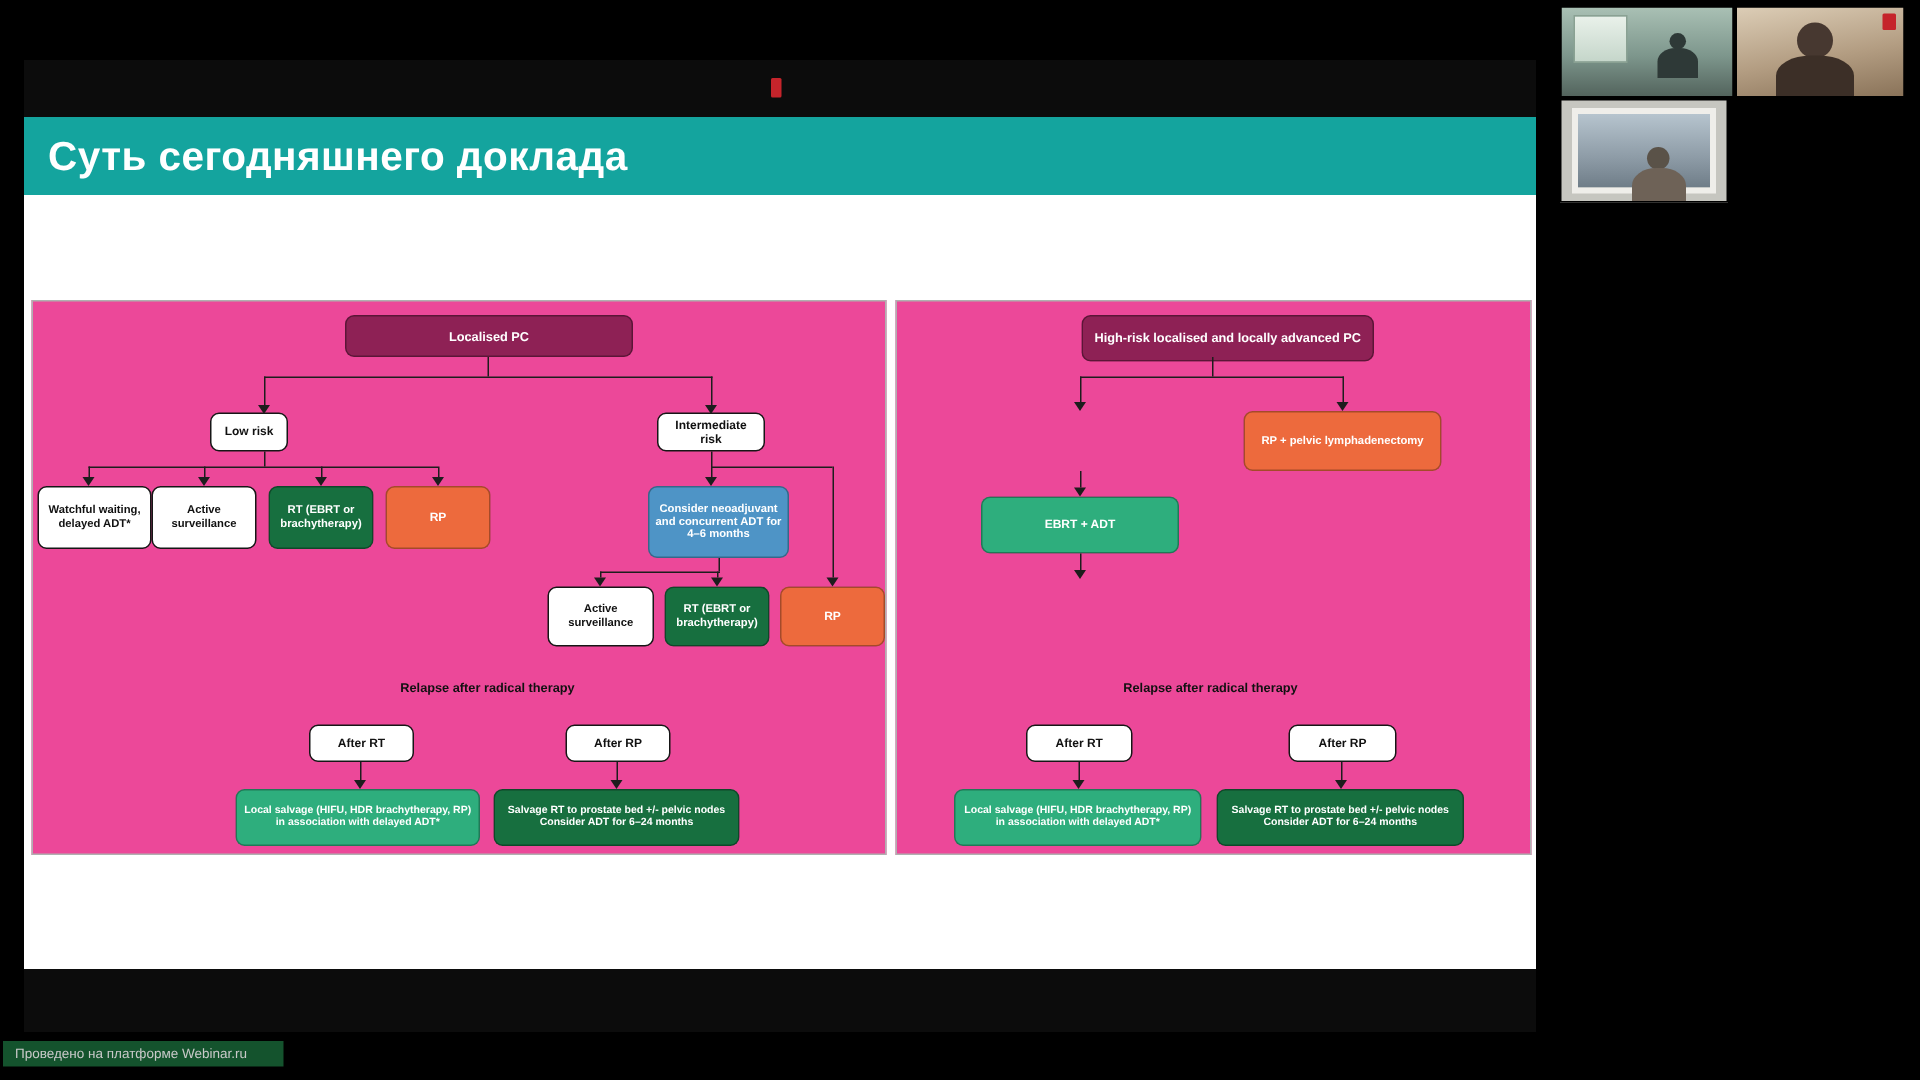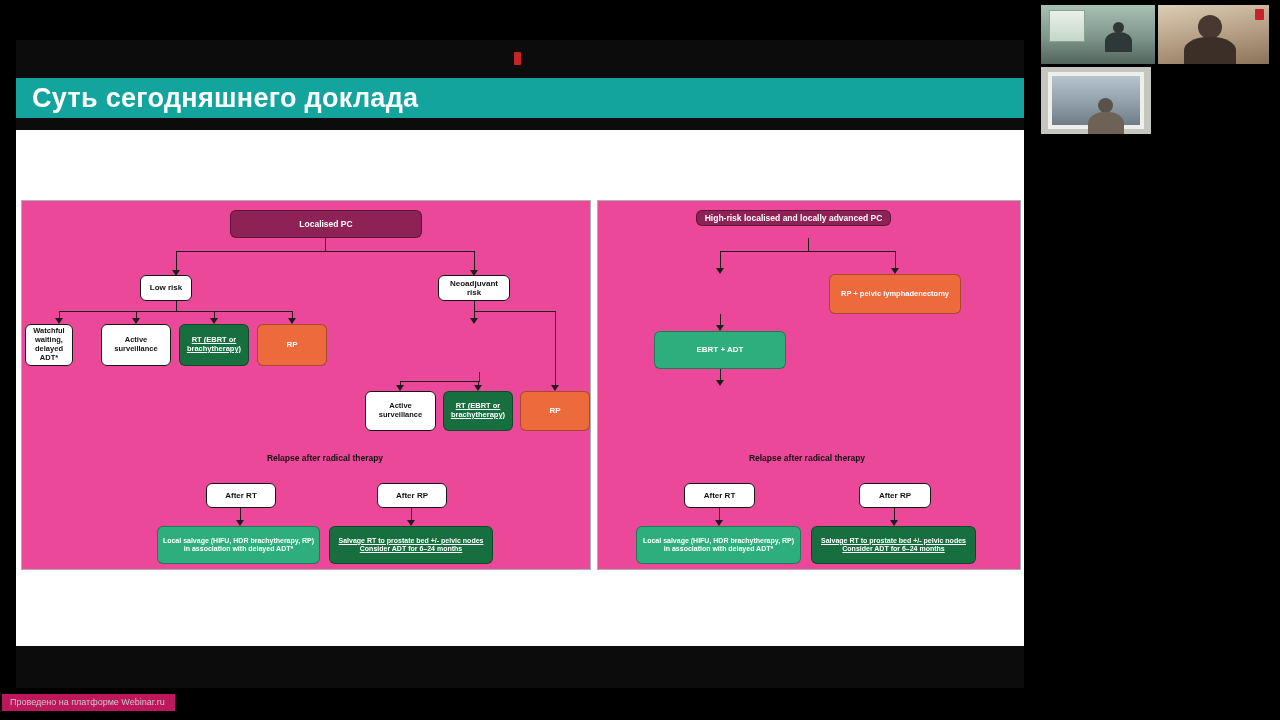--- a/index.html
+++ b/index.html
@@ -3,34 +3,34 @@
 <meta charset="utf-8">
 <style>
   * { margin:0; padding:0; box-sizing:border-box; }
   html,body { background:#000; }
   body { font-family:"Liberation Sans", sans-serif; }
   .app { position:relative; width:1280px; height:720px; background:#000; overflow:hidden; }
 
   
   .slide { position:absolute; left:16px; top:40px; width:1008px; height:648px; background:#0c0c0c; }
   .slide-logo { position:absolute; left:498px; top:12px; width:7px; height:13px; background:#c5242b; border-radius:1px; }
-  .title-bar { position:absolute; left:0; top:38px; width:1008px; height:40px; background:var(--teal,#14a49e); display:flex; align-items:center; padding-left:16px; }
+  .title-bar { position:absolute; left:0; top:38px; width:1008px; height:52px; background:var(--teal,#14a49e); display:flex; align-items:center; padding-left:16px; }
   .title-bar h1 { color:#fff; font-size:27px; font-weight:bold; letter-spacing:.3px; }
   .content { position:absolute; left:0; top:90px; width:1008px; height:516px; background:#fff; }
 
   .panel { position:absolute; background:#ec4899; border:1px solid #b0b0b0; }
   .panel.left  { left:5px;   top:70px; width:570px; height:370px; }
   .panel.right { left:581px; top:70px; width:424px; height:370px; }
 
   .box { position:absolute; display:flex; align-items:center; justify-content:center;
          text-align:center; font-weight:bold; border-radius:6px; padding:2px 3px; line-height:1.18; }
   .box.white  { background:#fff; border:1.5px solid #161616; color:#111; }
   .box.maroon { background:var(--maroon,#8e2155); color:#fff; border:1px solid rgba(0,0,0,.35); }
   .box.blue   { background:var(--blue,#4e94c6);   color:#fff; border:1px solid rgba(0,0,0,.3); }
-  .box.dgreen { background:var(--dark_green,#176f3f); color:#fff; border:1px solid rgba(0,0,0,.35);text-decoration:underline; }
+  .box.dgreen { background:var(--dark_green,#176f3f); color:#fff; border:1px solid rgba(0,0,0,.35); }
   .box.green  { background:var(--green,#2eae7d);  color:#fff; border:1px solid rgba(0,0,0,.3); }
   .box.orange { background:var(--orange,#ed6a3d); color:#fff; border:1px solid rgba(0,0,0,.3); }
 
   .flow-title { position:absolute; font-weight:bold; font-size:8.5px; color:#111; text-align:center; }
   .ln  { position:absolute; background:#1d1d1d; }
   .arr { position:absolute; width:0; height:0; border-left:4px solid transparent; border-right:4px solid transparent; border-top:6px solid #1d1d1d; }
 
   
   .video { position:absolute; overflow:hidden; border:1px solid #000; }
   .video.v1 { left:1040px; top:4px;  width:116px; height:61px; background:linear-gradient(180deg,#a9c0b4 0%,#7d968c 55%,#53645d 100%); }
@@ -41,43 +41,44 @@
   .sil-body { position:absolute; border-radius:45% 45% 0 0; }
   .v1 .sil-head { left:72px; top:17px; width:11px; height:11px; background:#2e3937; }
   .v1 .sil-body { left:64px; top:27px; width:27px; height:20px; background:#2e3937; }
   .v2 .sil-head { left:40px; top:10px; width:24px; height:24px; background:#473830; }
   .v2 .sil-body { left:26px; top:32px; width:52px; height:30px; background:#3c2f27; }
   .v2 .logo-mark { position:absolute; right:5px; top:4px; width:9px; height:11px; background:#c5242b; border-radius:1px; }
   .v3 .frame { position:absolute; left:7px; top:5px; right:7px; bottom:5px; border:4px solid #efeeea; background:linear-gradient(180deg,#b6c4ce 0%,#8d9ba6 60%,#6f7d88 100%); }
   .v3 .sil-head { left:46px; top:22px; width:15px; height:15px; background:#5a5248; }
   .v3 .sil-body { left:36px; top:36px; width:36px; height:26px; background:#6e6257; }
 
-  .platform-chip { position:absolute; left:2px; top:694px; background:#be185d; color:#c9c9c9;
-                   font-size:9px; padding:3px 10px 4px 8px; }
+  .platform-chip { position:absolute; left:2px; top:694px; background:#14532d; color:#c9c9c9;
+                   font-size:9px; padding:3px 24px 4px 8px; }
 </style>
 </head>
 <body>
 
 <div class="app">
 
   <div class="slide">
     <div class="slide-logo"></div>
     <div class="title-bar">
       <h1>Суть сегодняшнего доклада</h1>
     </div>
     <div class="content">
 
       <div class="panel left">
         <div class="box maroon" style="left:208px;top:9px;width:192px;height:28px;font-size:8.5px">Localised PC</div>
         <div class="box white" style="left:118px;top:74px;width:52px;height:26px;font-size:8px">Low risk</div>
-        <div class="box white" style="left:416px;top:74px;width:72px;height:26px;font-size:8px">Neoadjuvant risk</div>
-        <div class="box white" style="left:3px;top:123px;width:48px;height:42px;font-size:7.5px">Watchful waiting, delayed ADT*</div>
+        <div class="box white" style="left:416px;top:74px;width:72px;height:26px;font-size:8px">Intermediate risk</div>
+        <div class="box white" style="left:3px;top:123px;width:76px;height:42px;font-size:7.5px">Watchful waiting, delayed ADT*</div>
         <div class="box white" style="left:79px;top:123px;width:70px;height:42px;font-size:7.5px">Active surveillance</div>
         <div class="box dgreen" style="left:157px;top:123px;width:70px;height:42px;font-size:7.5px">RT (EBRT or brachytherapy)</div>
         <div class="box orange" style="left:235px;top:123px;width:70px;height:42px;font-size:8px">RP</div>
+        <div class="box blue" style="left:410px;top:123px;width:94px;height:48px;font-size:7.5px">Consider neoadjuvant and concurrent ADT for 4–6 months</div>
         <div class="box white" style="left:343px;top:190px;width:71px;height:40px;font-size:7.5px">Active surveillance</div>
         <div class="box dgreen" style="left:421px;top:190px;width:70px;height:40px;font-size:7.5px">RT (EBRT or brachytherapy)</div>
         <div class="box orange" style="left:498px;top:190px;width:70px;height:40px;font-size:8px">RP</div>
         <div class="flow-title" style="left:203px;top:252px;width:200px">Relapse after radical therapy</div>
         <div class="box white" style="left:184px;top:282px;width:70px;height:25px;font-size:8px">After RT</div>
         <div class="box white" style="left:355px;top:282px;width:70px;height:25px;font-size:8px">After RP</div>
         <div class="box green" style="left:135px;top:325px;width:163px;height:38px;font-size:7px">Local salvage (HIFU, HDR brachytherapy, RP) in association with delayed ADT*</div>
         <div class="box dgreen" style="left:307px;top:325px;width:164px;height:38px;font-size:7px">Salvage RT to prostate bed +/- pelvic nodes Consider ADT for 6–24 months</div>
 
         <div class="ln" style="left:303px;top:37px;width:1px;height:13px"></div>
@@ -107,21 +108,21 @@
         <div class="arr" style="left:374px;top:184px"></div>
         <div class="ln" style="left:456px;top:180px;width:1px;height:4px"></div>
         <div class="arr" style="left:452px;top:184px"></div>
         <div class="ln" style="left:218px;top:307px;width:1px;height:12px"></div>
         <div class="arr" style="left:214px;top:319px"></div>
         <div class="ln" style="left:389px;top:307px;width:1px;height:12px"></div>
         <div class="arr" style="left:385px;top:319px"></div>
       </div>
 
       <div class="panel right">
-        <div class="box maroon" style="left:98px;top:9px;width:195px;height:16px;font-size:8.5px">High-risk localised and locally advanced PC</div>
+        <div class="box maroon" style="left:123px;top:9px;width:195px;height:31px;font-size:8.5px">High-risk localised and locally advanced PC</div>
         <div class="box orange" style="left:231px;top:73px;width:132px;height:40px;font-size:7.5px">RP + pelvic lymphadenectomy</div>
         <div class="box green" style="left:56px;top:130px;width:132px;height:38px;font-size:8px">EBRT + ADT</div>
         <div class="flow-title" style="left:109px;top:252px;width:200px">Relapse after radical therapy</div>
         <div class="box white" style="left:86px;top:282px;width:71px;height:25px;font-size:8px">After RT</div>
         <div class="box white" style="left:261px;top:282px;width:72px;height:25px;font-size:8px">After RP</div>
         <div class="box green" style="left:38px;top:325px;width:165px;height:38px;font-size:7px">Local salvage (HIFU, HDR brachytherapy, RP) in association with delayed ADT*</div>
         <div class="box dgreen" style="left:213px;top:325px;width:165px;height:38px;font-size:7px">Salvage RT to prostate bed +/- pelvic nodes Consider ADT for 6–24 months</div>
 
         <div class="ln" style="left:210px;top:37px;width:1px;height:13px"></div>
         <div class="ln" style="left:122px;top:50px;width:176px;height:1px"></div>

